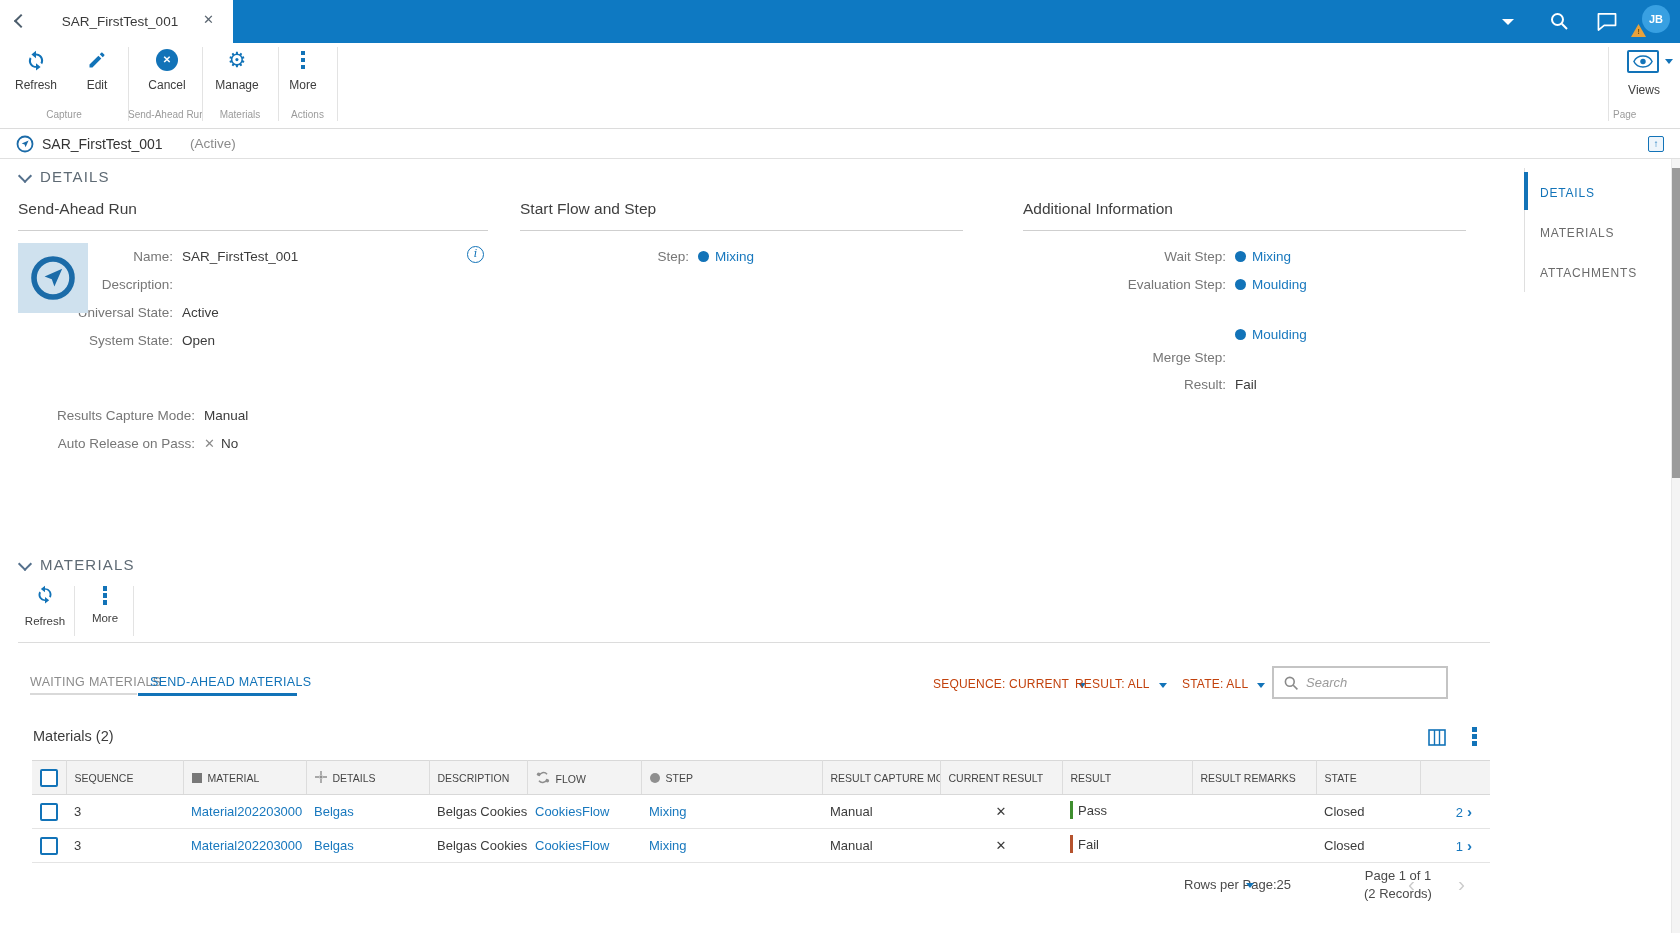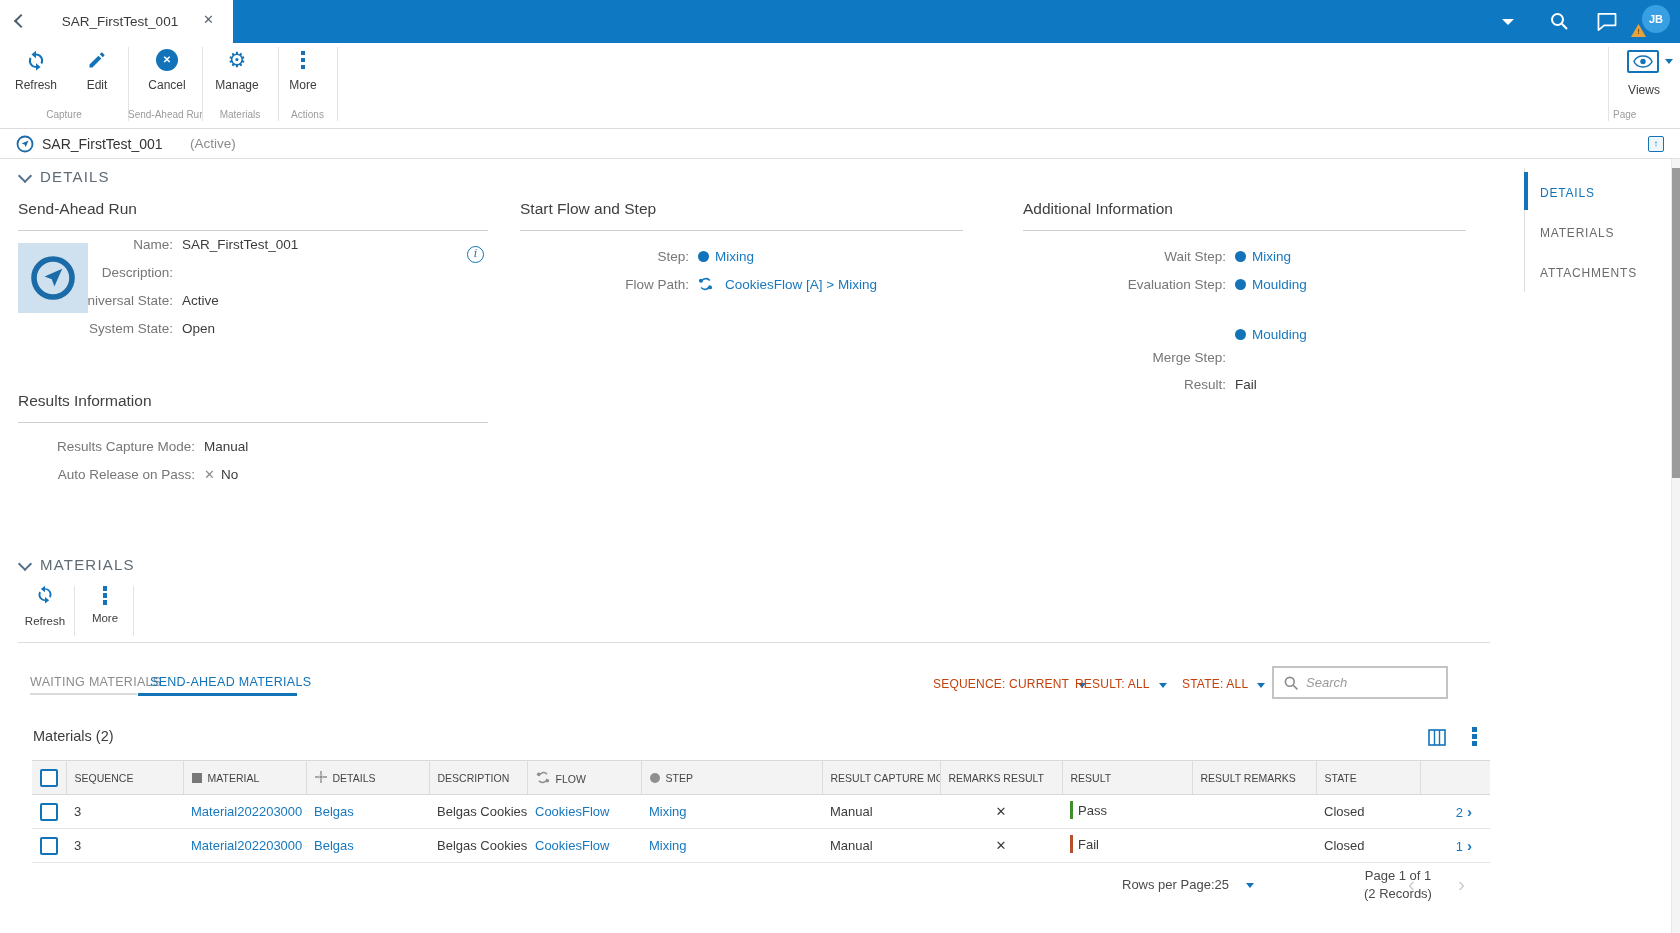--- a/index.html
+++ b/index.html
@@ -253,21 +253,21 @@
 
   <div class="panel" style="left:18px; top:200px; width:470px;">
     <div class="ptitle">Send-Ahead Run</div>
     <div class="tile">
       <svg width="48" height="48" viewBox="0 0 24 24">
           <circle cx="12" cy="12" r="9.5" fill="none" stroke="#1b6ba8" stroke-width="2.8"></circle>
           <path d="M16.6 7.4 7.8 11.3l3.6 1.3 1.3 3.6 3.9-8.8z" fill="#1b6ba8"></path>
         </svg>
     </div>
     <span class="info-ic">i</span>
-    <div style="margin-top:4px;">
+    <div style="margin-top:16px;">
       <div class="frow">
         <span class="flabel" style="width:164px;">Name:</span>
         <span class="fvalue">SAR_FirstTest_001</span>
       </div>
       <div class="frow">
         <span class="flabel" style="width:164px;">Description:</span>
         <span class="fvalue"></span>
       </div>
       <div class="frow">
         <span class="flabel" style="width:164px;">Universal State:</span>
@@ -283,32 +283,20 @@
   <div class="panel" style="left:520px; top:200px; width:443px;">
     <div class="ptitle">Start Flow and Step</div>
     <div style="margin-top:16px;">
       <div class="frow">
         <span class="flabel" style="width:178px;">Step:</span>
         <span class="fvalue">
           <span class="stepdot"></span>
           <span class="link">Mixing</span>
         </span>
       </div>
-      <div class="frow">
-        <span class="flabel" style="width:178px;">Flow Path:</span>
-        <span class="fvalue">
-          <svg class="hic" width="15" height="14" viewBox="0 0 16 14">
-              <path d="M12.6 3.2A5.3 5.3 0 0 0 3.4 5.4" fill="none" stroke="#1878be" stroke-width="1.7"></path>
-              <path d="M3.4 10.8a5.3 5.3 0 0 0 9.2-2.2" fill="none" stroke="#1878be" stroke-width="1.7"></path>
-              <circle cx="3" cy="3.4" r="2" fill="#1878be"></circle>
-              <circle cx="13" cy="10.6" r="2" fill="#1878be"></circle>
-            </svg>
-          <span class="link">CookiesFlow [A] &gt; Mixing</span>
-        </span>
-      </div>
     </div>
   </div>
 
   <div class="panel" style="left:1023px; top:200px; width:443px;">
     <div class="ptitle">Additional Information</div>
     <div style="margin-top:16px;">
       <div class="frow">
         <span class="flabel" style="width:212px;">Wait Step:</span>
         <span class="fvalue">
             <span class="stepdot"></span>
@@ -330,21 +318,20 @@
           </span>
       </div>
       <div class="frow">
         <span class="flabel" style="width:212px;">Result:</span>
         <span class="fvalue">Fail</span>
       </div>
     </div>
   </div>
 
   <div class="panel" style="left:18px; top:392px; width:470px;">
-    <div class="ptitle">Results Information</div>
     <div style="margin-top:14px;">
       <div class="frow">
         <span class="flabel" style="width:186px;">Results Capture Mode:</span>
         <span class="fvalue">Manual</span>
       </div>
       <div class="frow">
         <span class="flabel" style="width:186px;">Auto Release on Pass:</span>
         <span class="fvalue">
             <span class="xmark">✕</span>
           <span>No</span>
@@ -451,21 +438,21 @@
             </svg><span>DETAILS</span></th>
         <th>DESCRIPTION</th>
         <th><svg class="hic" width="14" height="13" viewBox="0 0 16 14">
               <path d="M12.6 3.2A5.3 5.3 0 0 0 3.4 5.4" fill="none" stroke="#8f8f8f" stroke-width="1.7"></path>
               <path d="M3.4 10.8a5.3 5.3 0 0 0 9.2-2.2" fill="none" stroke="#8f8f8f" stroke-width="1.7"></path>
               <circle cx="3" cy="3.4" r="2" fill="#8f8f8f"></circle>
               <circle cx="13" cy="10.6" r="2" fill="#8f8f8f"></circle>
             </svg><span>FLOW</span></th>
         <th><span class="hdot"></span><span>STEP</span></th>
         <th>RESULT CAPTURE MOD</th>
-        <th>REMARKS RESULT</th>
+        <th>CURRENT RESULT</th>
         <th>RESULT</th>
         <th>RESULT REMARKS</th>
         <th>STATE</th>
         <th></th>
       </tr>
     </thead>
     <tbody>
       <tr>
           <td style="text-align:center; padding:0;"><span class="cb"></span></td>
           <td>3</td>
@@ -498,21 +485,21 @@
               <span class="rbar fail"></span>
               <span>Fail</span>
             </span></td>
           <td></td>
           <td>Closed</td>
           <td class="cntcell"><span class="cnt">1</span><span class="rowchev">›</span></td>
         </tr>
     </tbody>
   </table>
 
-  <span class="abs pag" style="left:1122px; top:877px; cursor:pointer;text-align:center;">
+  <span class="abs pag" style="left:1184px; top:877px; cursor:pointer;text-align:center;">
     <span>Rows per Page:</span><span>25</span>
   </span>
   <span class="abs fcaret" style="left:1240px; top:883px;"></span>
   <div class="abs" style="left:1348px; top:868px; width:100px; text-align:center;">
     <div class="pag">Page 1 of 1</div>
     <div class="pag" style="margin-top:3px;">(2 Records)</div>
   </div>
   <span class="abs pgchev" style="left:1408px; top:872px;">‹</span>
   <span class="abs pgchev" style="left:1458px; top:872px;">›</span>
 

